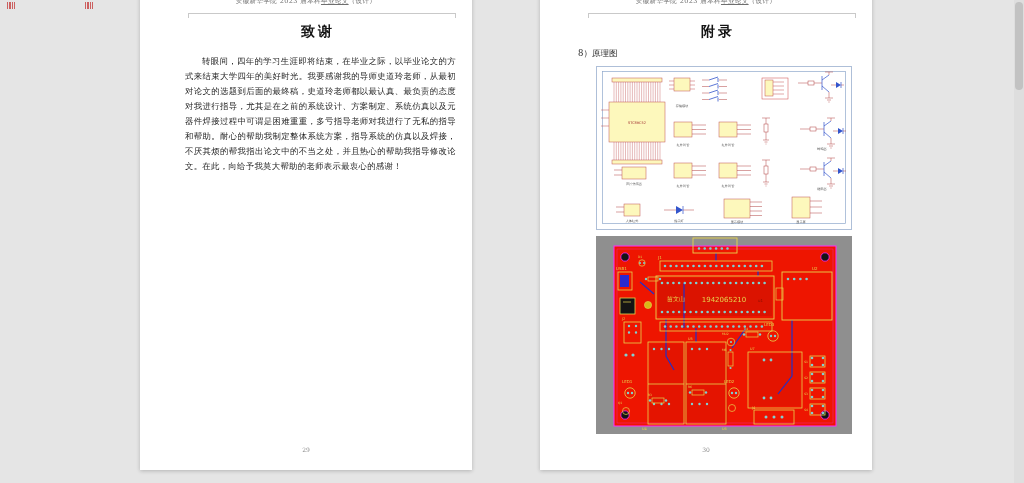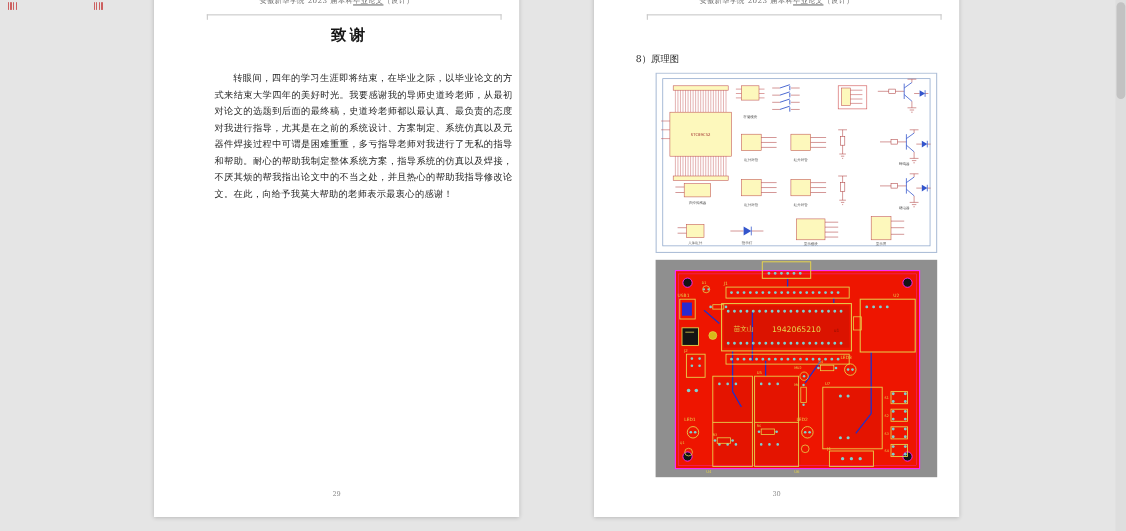--- a/index.html
+++ b/index.html
@@ -7,21 +7,21 @@
   .canvas{position:absolute;inset:0;text-decoration:underline;}
   .page{position:absolute;top:-6px;height:476px;width:332px;background:#ffffff;box-shadow:0 1px 4px rgba(0,0,0,.22);}
   .page-left{left:140px;}
   .page-right{left:540px;}
   .pg-header{position:absolute;top:3px;left:0;right:0;text-align:center;font-size:6.5px;color:#6f6f6f;letter-spacing:.4px;white-space:nowrap;}
   .pg-header .u{text-decoration:underline;}
   .boundary{position:absolute;top:19px;left:48px;right:16px;height:0;border-top:1px solid #c9c9c9;}
   .boundary::before,.boundary::after{content:"";position:absolute;top:-1px;width:1px;height:5px;background:#c9c9c9;}
   .boundary::before{left:0;} .boundary::after{right:0;}
   .doc-title{position:absolute;top:29px;left:12px;width:100%;margin:0;text-align:center;font-size:14px;font-weight:bold;color:#141414;letter-spacing:3px;}
-  .doc-body{position:absolute;top:60px;left:45px;width:271px;margin:10px;font-size:8.4px;line-height:15px;color:#1f1f1f;text-align:justify;text-indent:17px;letter-spacing:.3px;}
+  .doc-body{position:absolute;top:60px;left:45px;width:271px;margin:0;font-size:8.4px;line-height:15px;color:#1f1f1f;text-align:justify;text-indent:17px;letter-spacing:.3px;}
   .pg-num{position:absolute;top:452px;left:0;width:100%;text-align:center;font-size:6px;color:#8a8a8a;}
   .list-item{position:absolute;top:54px;left:38px;font-size:8.5px;color:#1f1f1f;}
   .figure{position:absolute;left:32px;width:304px;}
   .fig-schematic{top:72px;height:164px;}
   .fig-pcb{top:242px;height:198px;}
   .figure svg{display:block;width:100%;height:100%;}
   svg text{font-family:"DejaVu Sans",sans-serif;}
   .slabel{font-size:3.2px;fill:#555;text-anchor:middle;}
   .silk{fill:#e6d44c;}
   .red-mark{position:absolute;top:2px;width:9px;height:7px;opacity:.85;
@@ -42,20 +42,21 @@
     <div class="pg-header"><span>安徽新华学院 2023 届本科</span><span class="u">毕业论文</span><span>（设计）</span></div>
     <div class="boundary"></div>
     <h1 class="doc-title">致谢</h1>
     <p class="doc-body">转眼间，四年的学习生涯即将结束，在毕业之际，以毕业论文的方式来结束大学四年的美好时光。我要感谢我的导师史道玲老师，从最初对论文的选题到后面的最终稿，史道玲老师都以最认真、最负责的态度对我进行指导，尤其是在之前的系统设计、方案制定、系统仿真以及元器件焊接过程中可谓是困难重重，多亏指导老师对我进行了无私的指导和帮助。耐心的帮助我制定整体系统方案，指导系统的仿真以及焊接，不厌其烦的帮我指出论文中的不当之处，并且热心的帮助我指导修改论文。在此，向给予我莫大帮助的老师表示最衷心的感谢！</p>
     <div class="pg-num">29</div>
   </div>
 
   <div class="page page-right">
     <div class="pg-header"><span>安徽新华学院 2023 届本科</span><span class="u">毕业论文</span><span>（设计）</span></div>
     <div class="boundary"></div>
+    <h1 class="doc-title">附录</h1>
     <div class="list-item">8）原理图</div>
 
     <div class="figure fig-schematic">
       <svg viewBox="0 0 256 164">
         <rect x="0.5" y="0.5" width="255" height="163" fill="#ffffff" stroke="#aebfd8" stroke-width="1"></rect>
         <rect x="6.5" y="5.5" width="243" height="152" fill="none" stroke="#8fa8cc" stroke-width="0.7"></rect>
 
         <g stroke="#c05050" stroke-width="0.5" fill="none">
           <rect x="16" y="12" width="50" height="4" fill="#fdf8bc"></rect>
           <path stroke-width="0.4" d="M18 16V36M20.3 16V36M22.6 16V36M24.9 16V36M27.2 16V36M29.5 16V36M31.8 16V36M34.1 16V36M36.4 16V36M38.7 16V36M41 16V36M43.3 16V36M45.6 16V36M47.9 16V36M50.2 16V36M52.5 16V36M54.8 16V36M57.1 16V36M59.4 16V36M61.7 16V36M64 16V36"></path>

